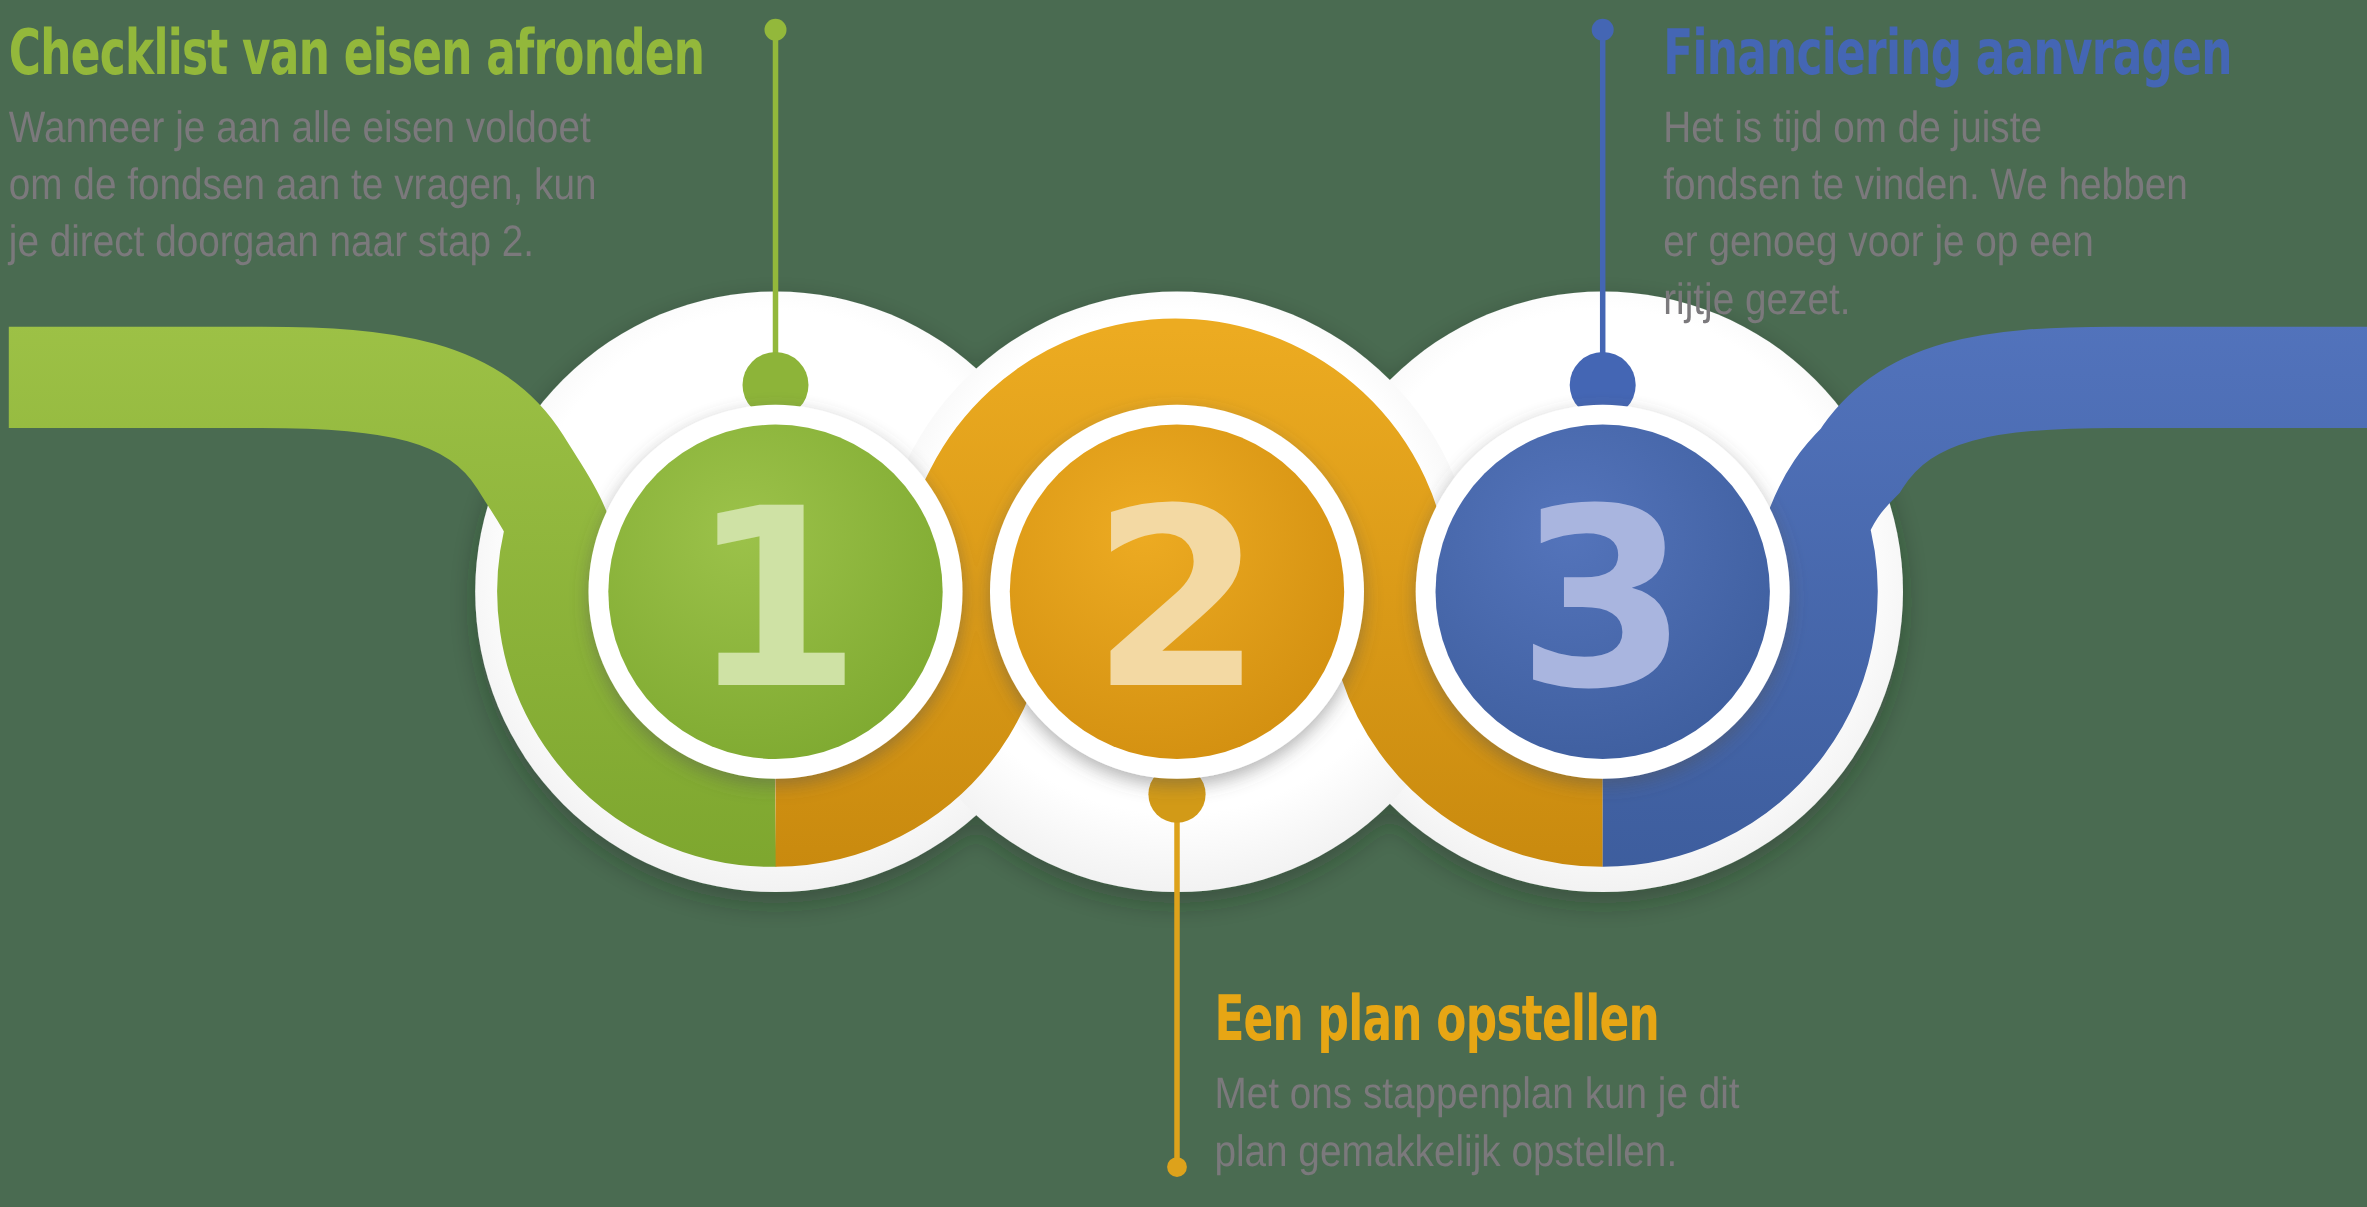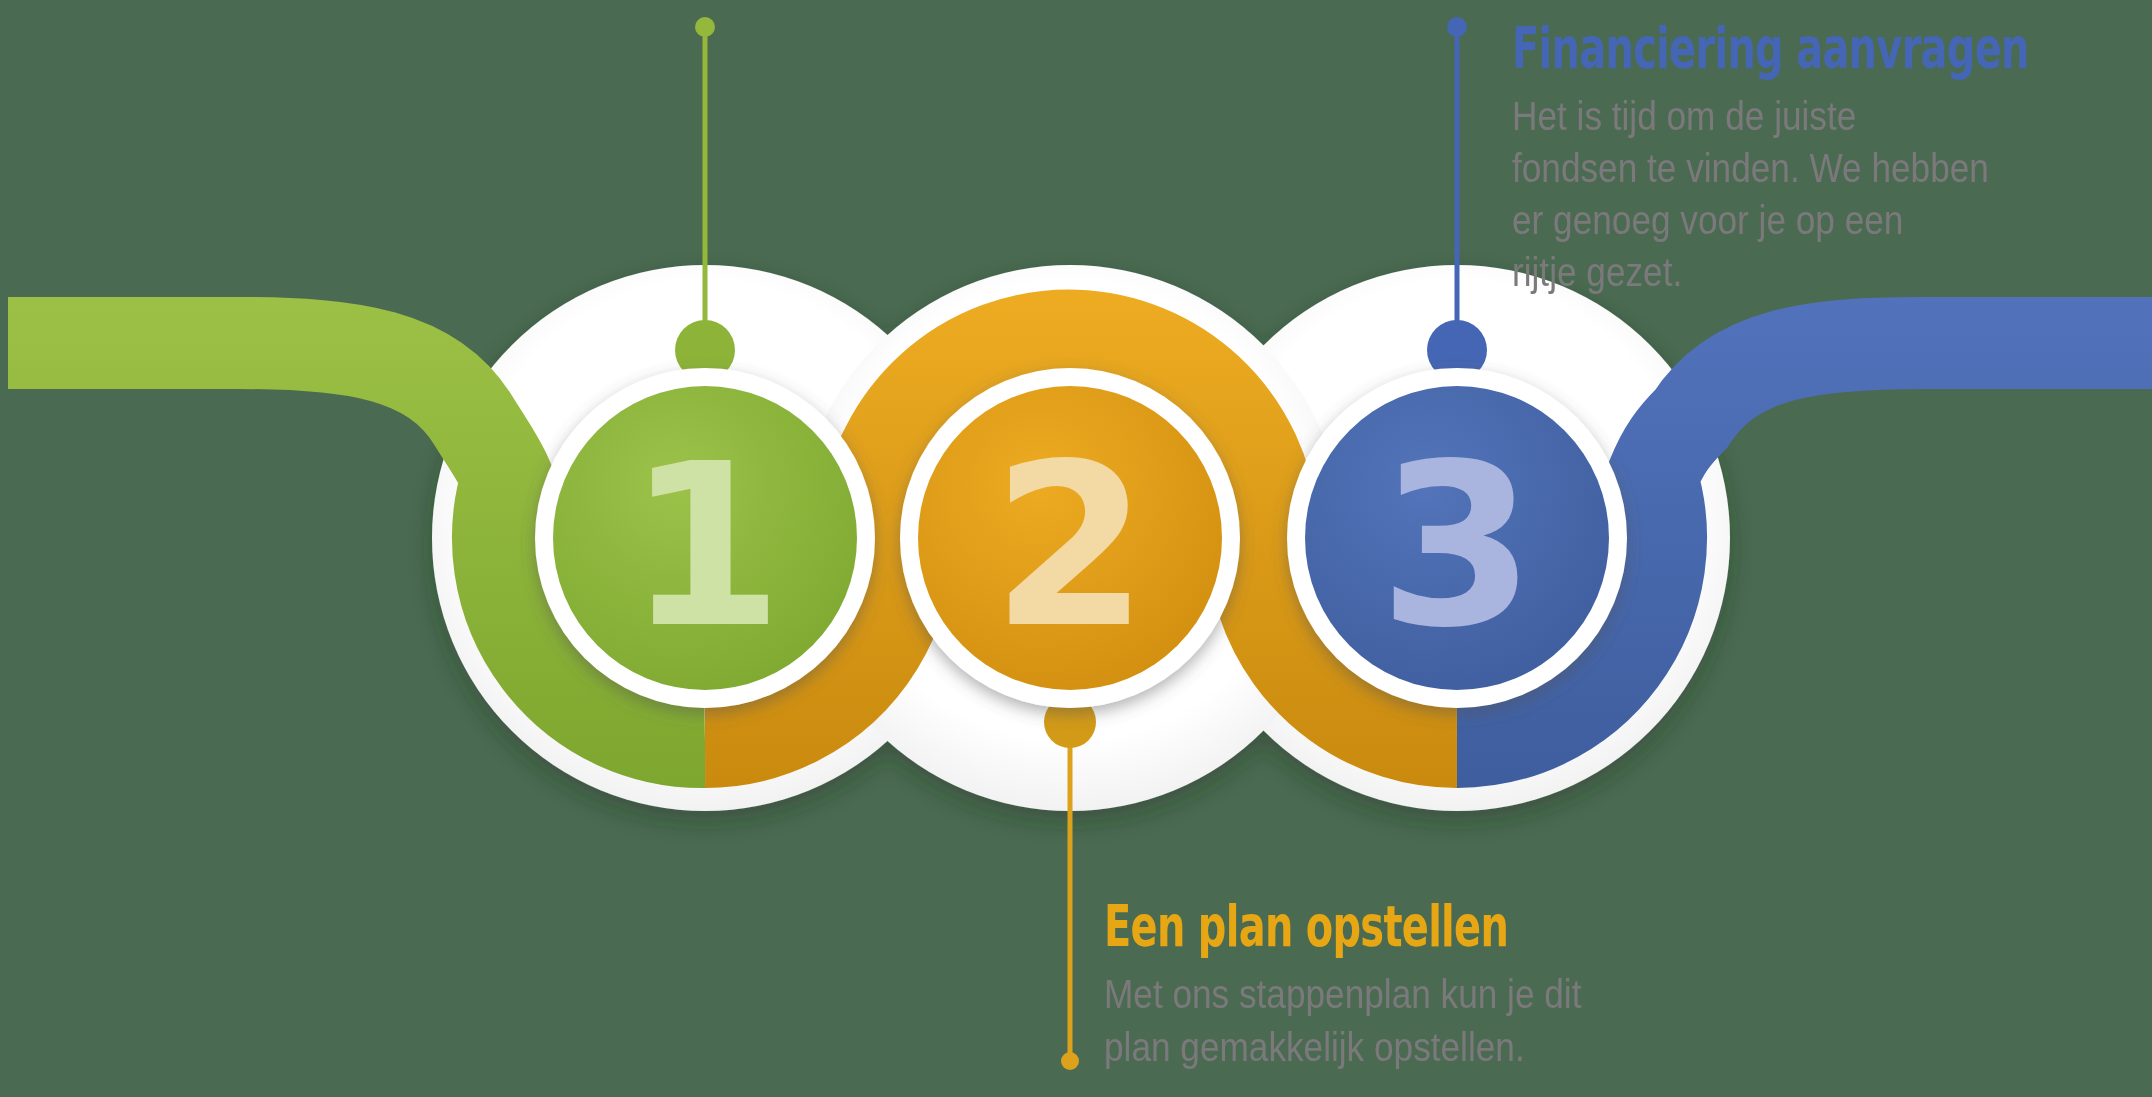--- a/index.html
+++ b/index.html
@@ -96,20 +96,28 @@
 
     <circle cx="705" cy="538" r="152" fill="url(#c1Grad)"></circle>
     <circle cx="1070" cy="538" r="152" fill="url(#c2Grad)"></circle>
     <circle cx="1457" cy="538" r="152" fill="url(#c3Grad)"></circle>
 
     <text x="705" y="538" text-anchor="middle" dominant-baseline="central" dy="8" font-family="DejaVu Sans, sans-serif" font-weight="bold" font-size="225" fill="#cfe2a5">1</text>
     <text x="1070" y="538" text-anchor="middle" dominant-baseline="central" dy="8" font-family="DejaVu Sans, sans-serif" font-weight="bold" font-size="225" fill="#f3d9a3">2</text>
     <text x="1457" y="538" text-anchor="middle" dominant-baseline="central" dy="8" font-family="DejaVu Sans, sans-serif" font-weight="bold" font-size="225" fill="#a9b5df">3</text>
   </svg>
 
+  <div class="textblock" id="block1" style="left:8px;top:18px;">
+    <div class="hd green">Checklist van eisen afronden</div>
+    <div class="body">
+      <div>Wanneer je aan alle eisen voldoet</div>
+      <div>om de fondsen aan te vragen, kun</div>
+      <div>je direct doorgaan naar stap 2.</div>
+    </div>
+  </div>
 
   <div class="textblock" id="block3" style="left:1512px;top:18px;">
     <div class="hd blue">Financiering aanvragen</div>
     <div class="body">
       <div>Het is tijd om de juiste</div>
       <div>fondsen te vinden. We hebben</div>
       <div>er genoeg voor je op een</div>
       <div>rijtje gezet.</div>
     </div>
   </div>

